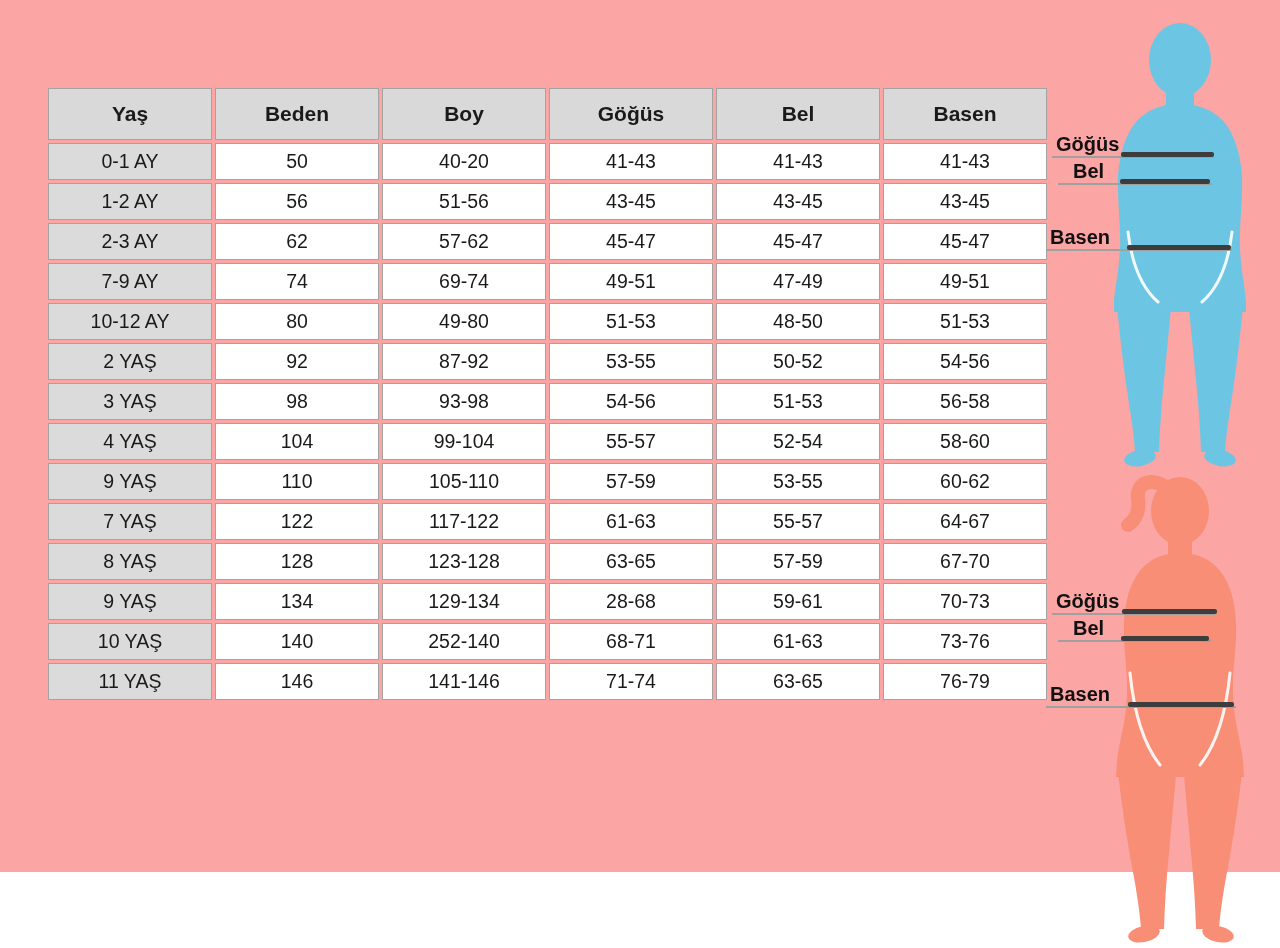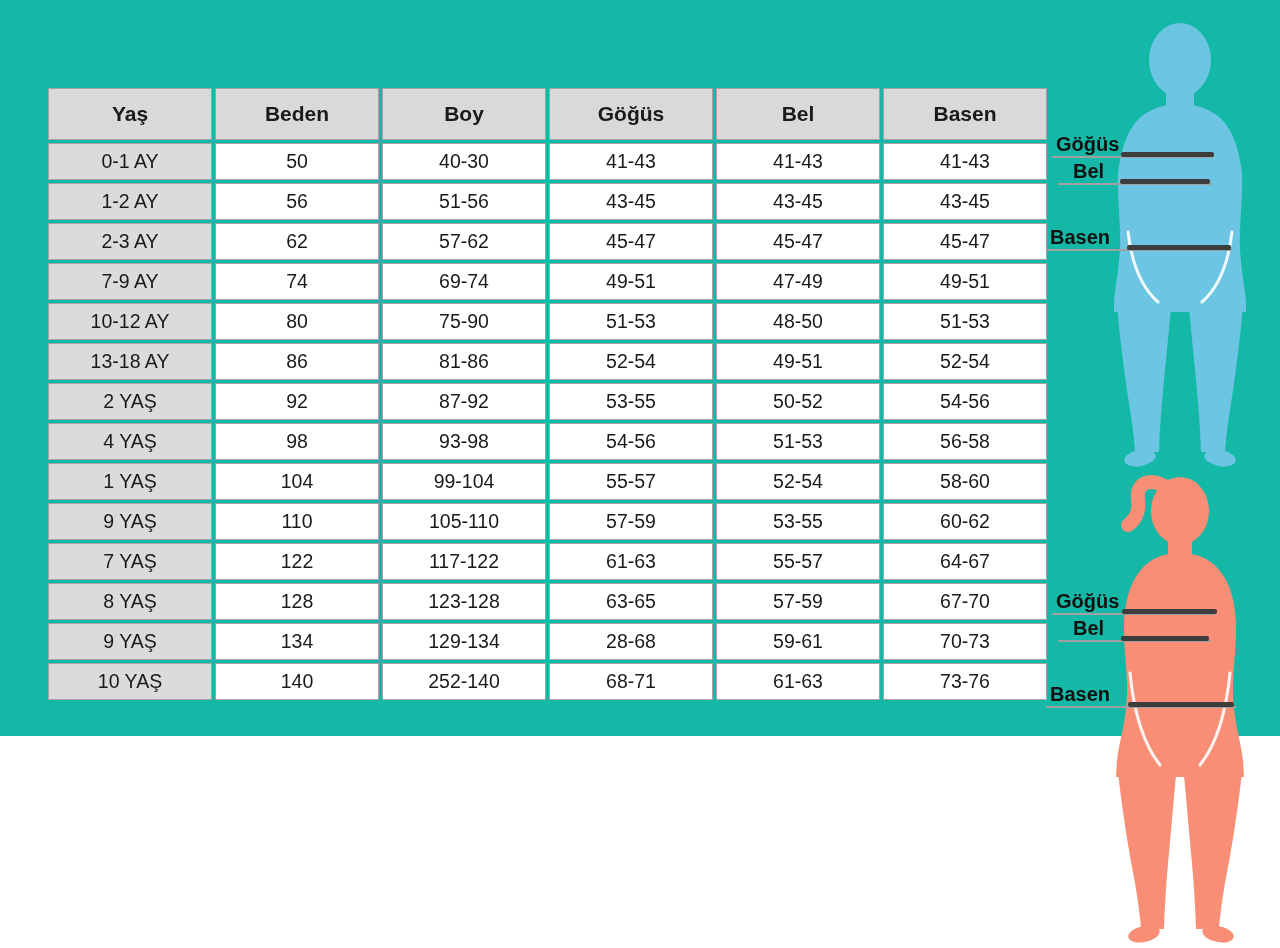--- a/index.html
+++ b/index.html
@@ -7,21 +7,21 @@
     --row-label-bg:#dbdbdb;
     --cell-bg:#ffffff;
     --border:#a3a3a3;
     --text:#1a1a1a;
     --measure-line:#3d3d3d;
     --guide-line:#a0a0a0;
   }
   *{margin:0;padding:0;box-sizing:border-box}
   html,body{width:1280px;height:948px;background:#ffffff;overflow:hidden;
     font-family:"Liberation Sans",sans-serif;color:var(--text)}
-  .stage{position:relative;width:1280px;height:736px;background:#14b8a6}
+  .stage{position:relative;width:1280px;height:872px;background:#fca5a5}
 
   table.size-table{
     position:absolute;left:45px;top:85px;width:1005px;
     border-collapse:separate;border-spacing:3px;table-layout:fixed;
   }
   .size-table th{
     background:var(--header-bg);
     border:1px solid var(--border);
     height:52px;
     font-size:21px;font-weight:bold;
@@ -58,21 +58,21 @@
         <th>Boy</th>
         <th>Göğüs</th>
         <th>Bel</th>
         <th>Basen</th>
       </tr>
     </thead>
     <tbody id="table-body">
         <tr>
           <td class="agecell">0-1 AY</td>
           <td>50</td>
-          <td>40-30</td>
+          <td>40-20</td>
           <td>41-43</td>
           <td>41-43</td>
           <td>41-43</td>
         </tr>
         <tr>
           <td class="agecell">1-2 AY</td>
           <td>56</td>
           <td>51-56</td>
           <td>43-45</td>
           <td>43-45</td>
@@ -90,51 +90,43 @@
           <td class="agecell">7-9 AY</td>
           <td>74</td>
           <td>69-74</td>
           <td>49-51</td>
           <td>47-49</td>
           <td>49-51</td>
         </tr>
         <tr>
           <td class="agecell">10-12 AY</td>
           <td>80</td>
-          <td>75-90</td>
+          <td>49-80</td>
           <td>51-53</td>
           <td>48-50</td>
           <td>51-53</td>
-        </tr>
-        <tr>
-          <td class="agecell">13-18 AY</td>
-          <td>86</td>
-          <td>81-86</td>
-          <td>52-54</td>
-          <td>49-51</td>
-          <td>52-54</td>
         </tr>
         <tr>
           <td class="agecell">2 YAŞ</td>
           <td>92</td>
           <td>87-92</td>
           <td>53-55</td>
           <td>50-52</td>
           <td>54-56</td>
         </tr>
         <tr>
-          <td class="agecell">4 YAŞ</td>
+          <td class="agecell">3 YAŞ</td>
           <td>98</td>
           <td>93-98</td>
           <td>54-56</td>
           <td>51-53</td>
           <td>56-58</td>
         </tr>
         <tr>
-          <td class="agecell">1 YAŞ</td>
+          <td class="agecell">4 YAŞ</td>
           <td>104</td>
           <td>99-104</td>
           <td>55-57</td>
           <td>52-54</td>
           <td>58-60</td>
         </tr>
         <tr>
           <td class="agecell">9 YAŞ</td>
           <td>110</td>
           <td>105-110</td>
@@ -166,20 +158,28 @@
           <td>59-61</td>
           <td>70-73</td>
         </tr>
         <tr>
           <td class="agecell">10 YAŞ</td>
           <td>140</td>
           <td>252-140</td>
           <td>68-71</td>
           <td>61-63</td>
           <td>73-76</td>
+        </tr>
+        <tr>
+          <td class="agecell">11 YAŞ</td>
+          <td>146</td>
+          <td>141-146</td>
+          <td>71-74</td>
+          <td>63-65</td>
+          <td>76-79</td>
         </tr>
       </tbody>
   </table>
 
   <svg class="figure" style="left:1102px;top:20px" width="156" height="450" viewBox="0 0 156 450">
     <g fill="#6cc5e2">
       <ellipse cx="78" cy="40" rx="31" ry="37"></ellipse>
       <rect x="64" y="62" width="28" height="32"></rect>
       <path d="
         M78,84

